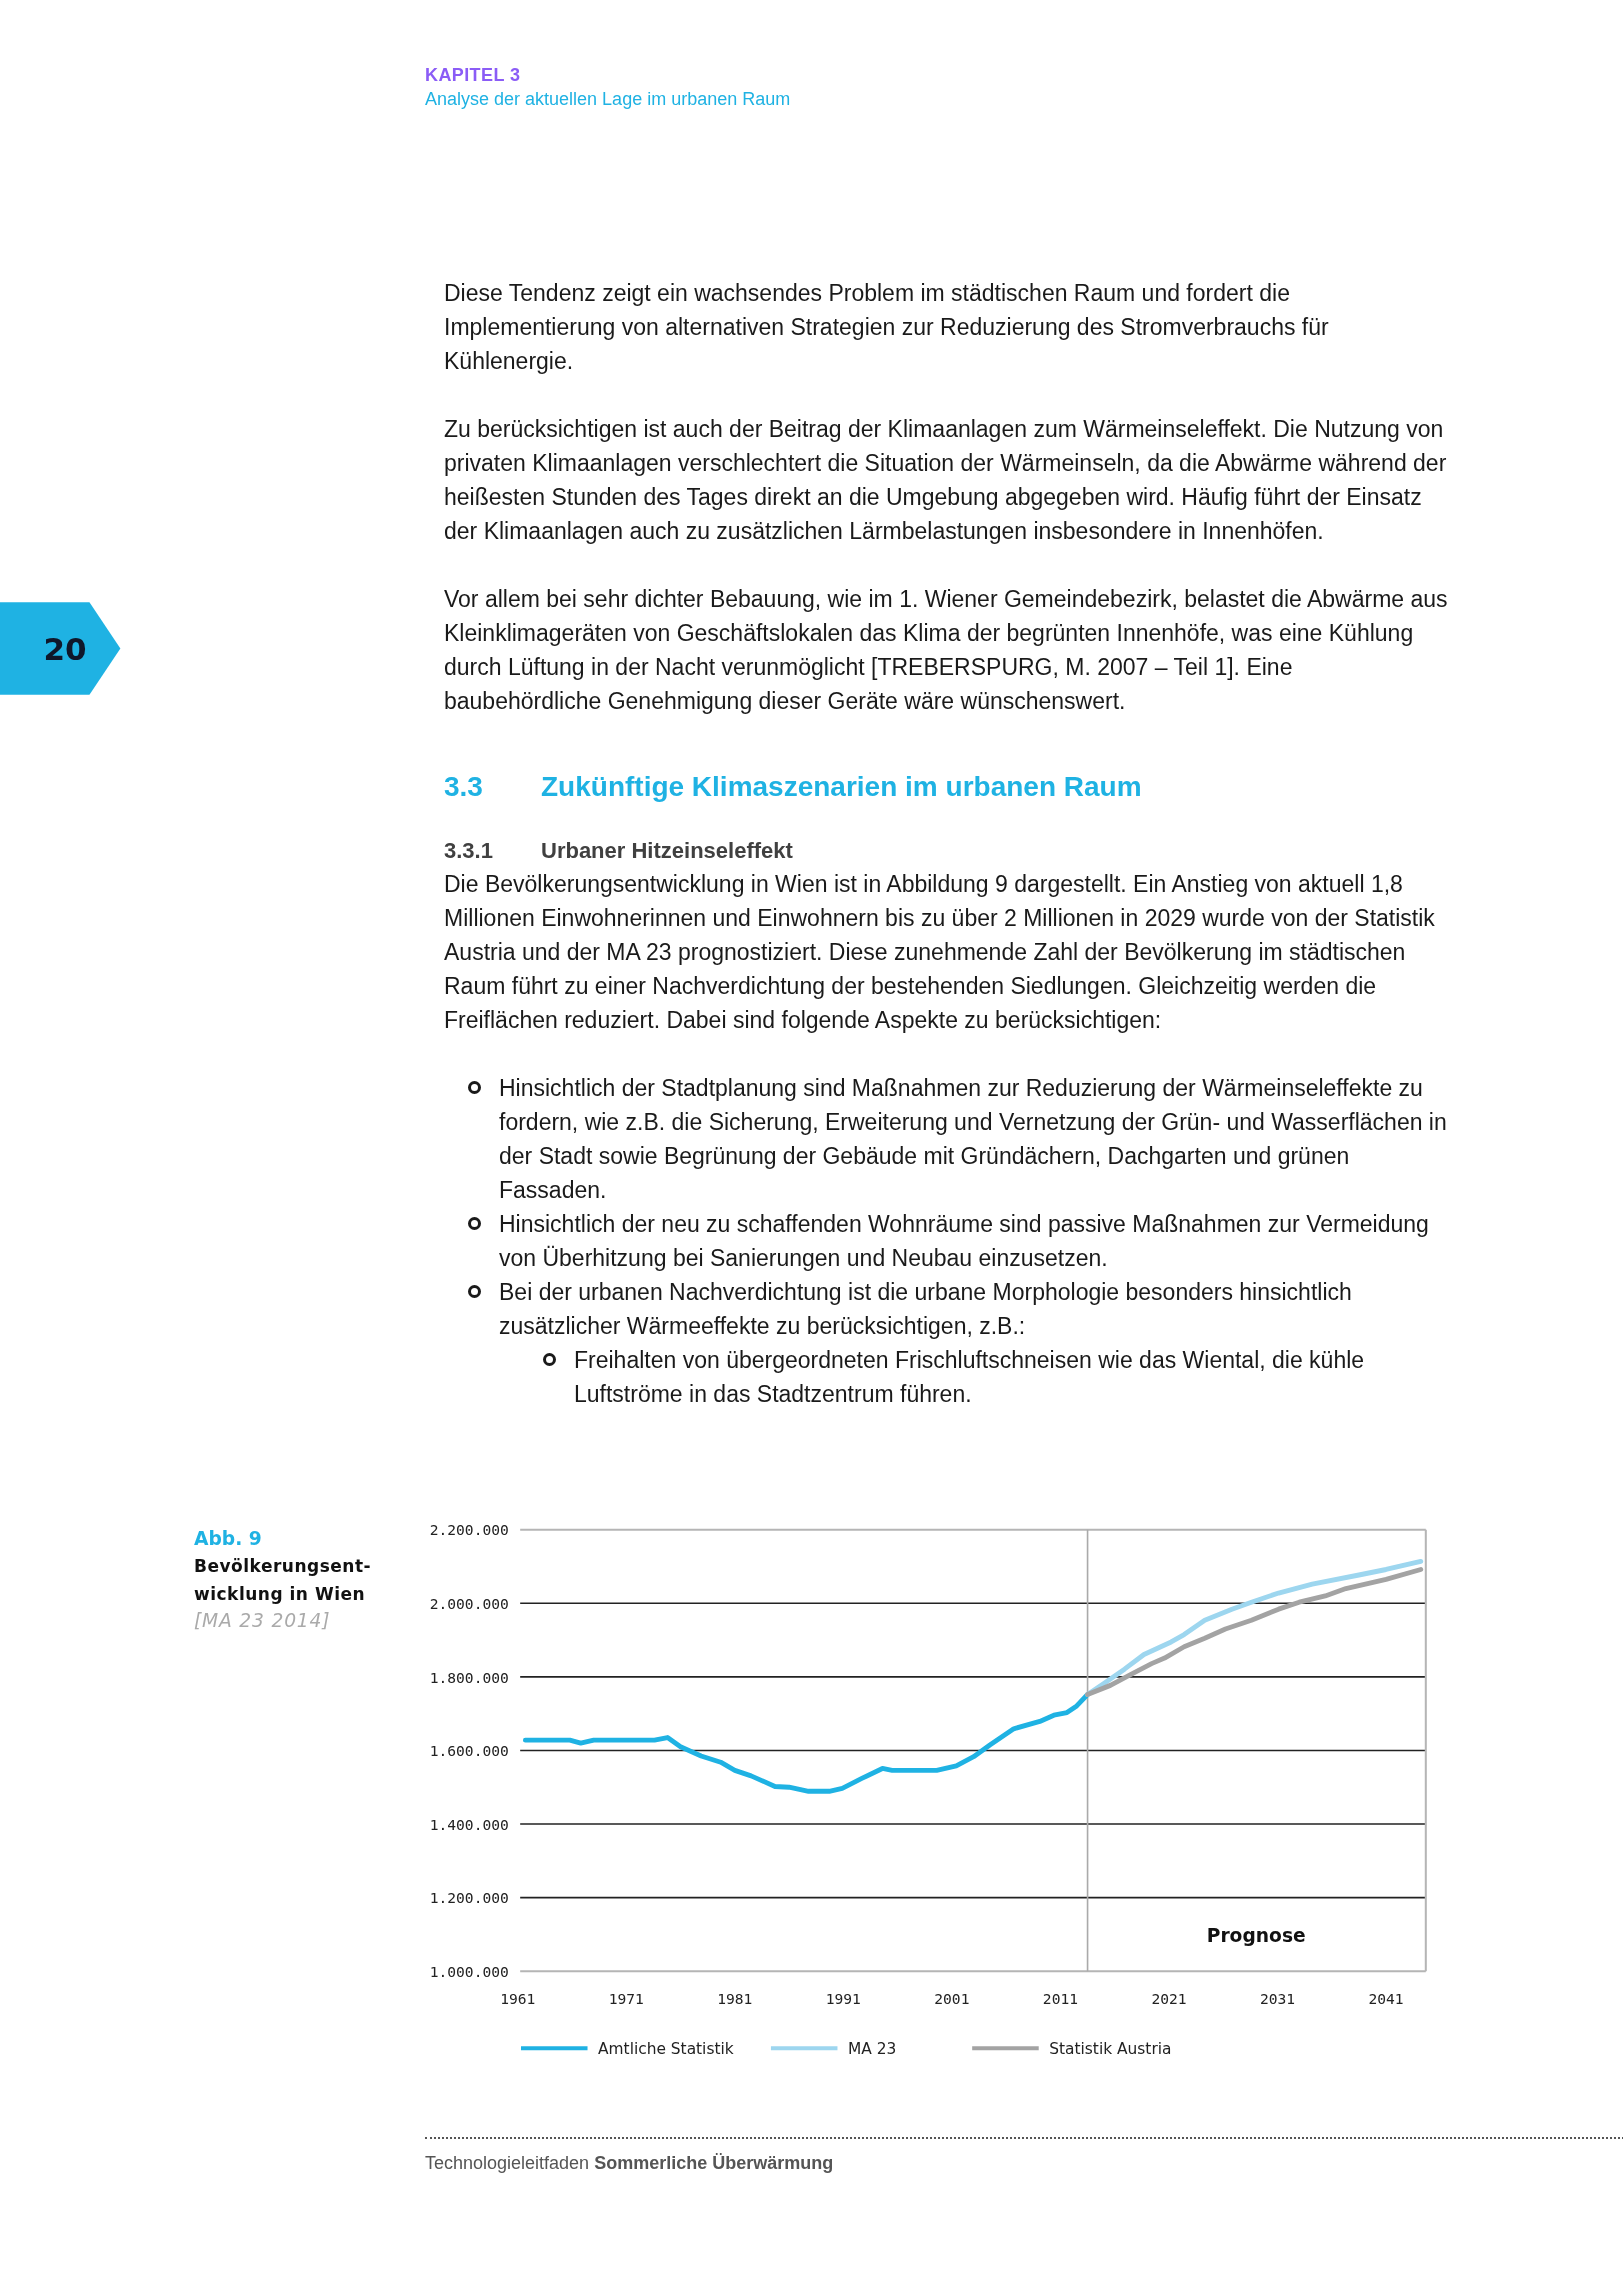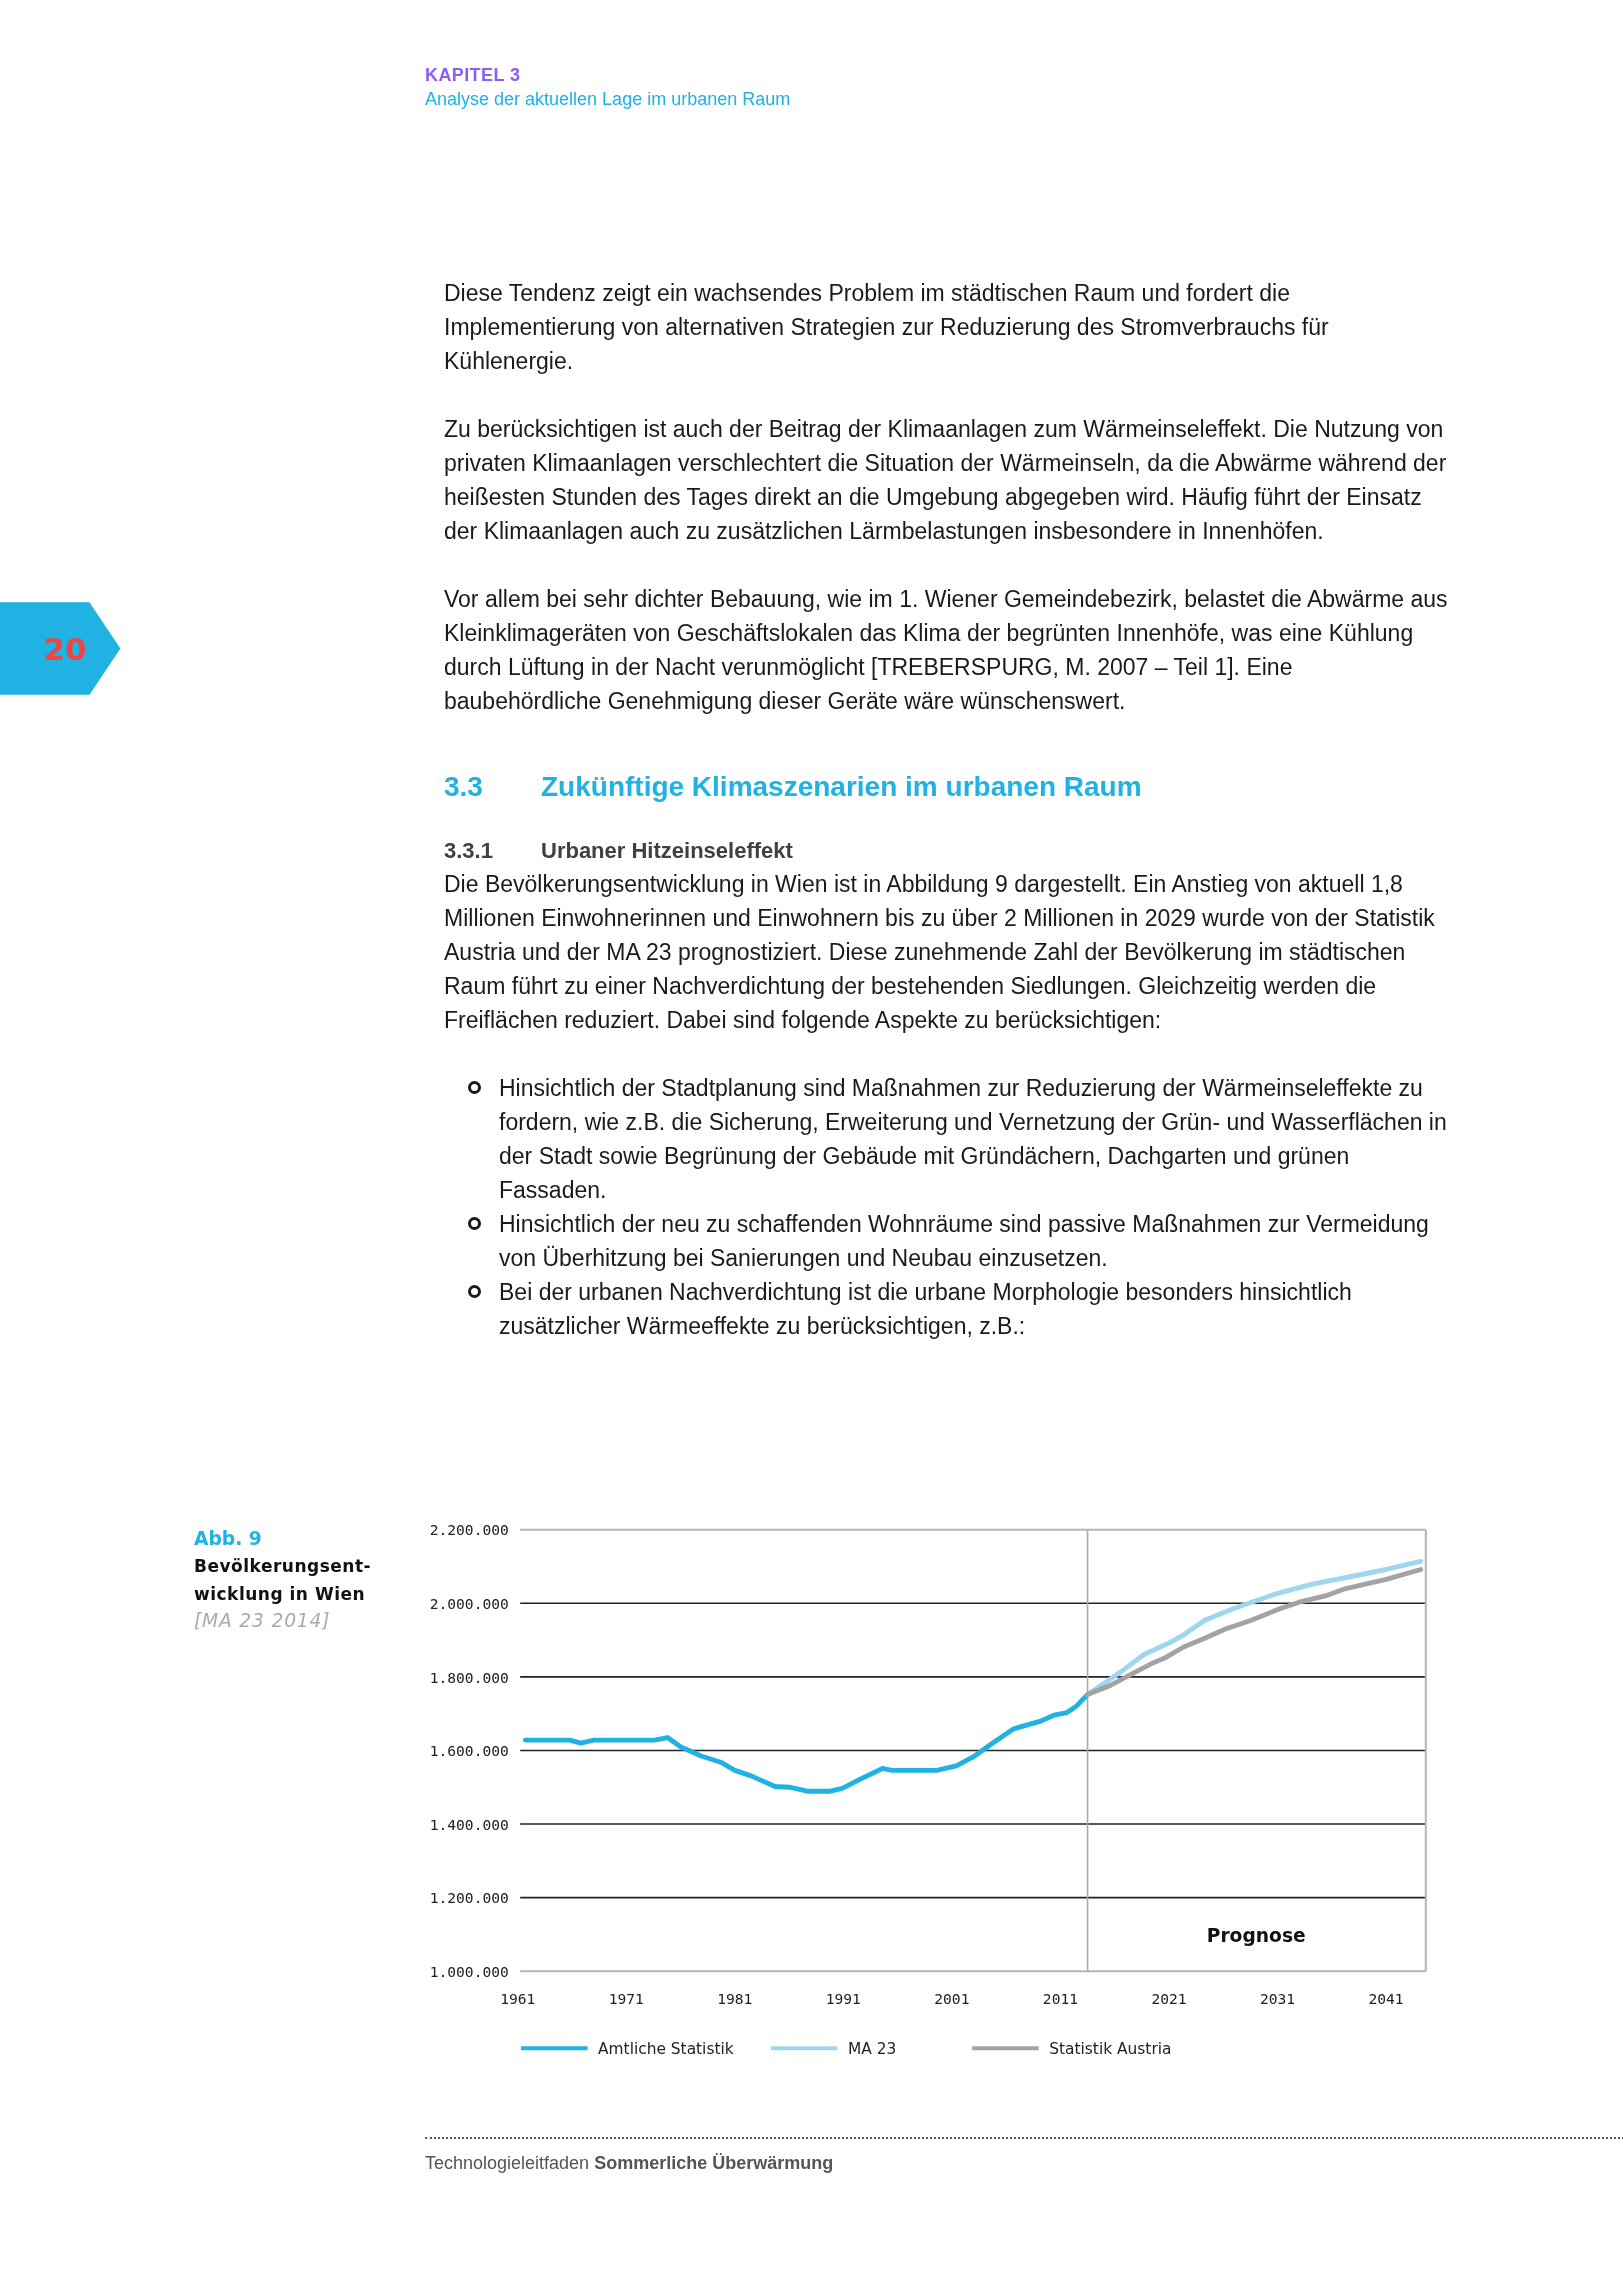--- a/index.html
+++ b/index.html
@@ -5,21 +5,21 @@
   html, body { margin: 0; padding: 0; background: #ffffff; }
   body { width: 1623px; height: 2295px; position: relative; overflow: hidden;
          font-family: "Liberation Sans", "DejaVu Sans", sans-serif; color: #1a1a1a; }
   .header { position: absolute; left: 425px; top: 65px; }
   .chapter { color: #8b5cf6; font-weight: bold; font-size: 18px; letter-spacing: 0.4px; }
   .chapter-sub { color: #1fb2e3; font-size: 18px; margin-top: 3.2px; }
 
   .page-tab { position: absolute; left: 0; top: 602px; width: 120px; height: 93px; }
   .page-tab svg { position: absolute; left: 0; top: 0; }
   .page-num { position: absolute; left: 0; width: 130px; top: 29px; text-align: center;
-              color: #ef4444; font-weight: bold; font-size: 31px; font-family: "DejaVu Sans", sans-serif; }
+              color: #0f172a; font-weight: bold; font-size: 31px; font-family: "DejaVu Sans", sans-serif; }
 
   .main { position: absolute; left: 444px; top: 276px; width: 1007px; font-size: 23px; line-height: 34px; }
   .para { margin: 0 0 34px 0; }
   .h2 { color: #1fb2e3; font-weight: bold; font-size: 28px; margin-top: 52px; margin-bottom: 32px; display: flex; }
   .h2 .num { width: 97px; }
   .h3 { color: #404040; font-weight: bold; font-size: 22px; display: flex; line-height: 29px; }
   .h3 .num { width: 97px; }
   ul.bul { list-style: none; margin: 0; padding: 0; }
   ul.bul li { position: relative; padding-left: 55px; }
   ul.bul li .dot { position: absolute; left: 24px; top: 10.6px; width: 7.3px; height: 7.3px;
@@ -68,20 +68,21 @@
     <span>Urbaner Hitzeinseleffekt</span>
   </div>
   <p class="para" style="margin-top:1.6px">Die Bevölkerungsentwicklung in Wien ist in Abbildung 9 dargestellt. Ein Anstieg von aktuell 1,8 Millionen Einwohnerinnen und Einwohnern bis zu über 2 Millionen in 2029 wurde von der Statistik Austria und der MA 23 prognostiziert. Diese zunehmende Zahl der Bevölkerung im städtischen Raum führt zu einer Nachverdichtung der bestehenden Siedlungen. Gleichzeitig werden die Freiflächen reduziert. Dabei sind folgende Aspekte zu berücksichtigen:</p>
 
   <ul class="bul">
     <li><span class="dot"></span><span>Hinsichtlich der Stadtplanung sind Maßnahmen zur Reduzierung der Wärmeinseleffekte zu fordern, wie z.B. die Sicherung, Erweiterung und Vernetzung der Grün- und Wasserflächen in der Stadt sowie Begrünung der Gebäude mit Gründächern, Dachgarten und grünen Fassaden.</span></li>
     <li><span class="dot"></span><span>Hinsichtlich der neu zu schaffenden Wohnräume sind passive Maßnahmen zur Vermeidung von Überhitzung bei Sanierungen und Neubau einzusetzen.</span></li>
     <li><span class="dot"></span><span>Bei der urbanen Nachverdichtung ist die urbane Morphologie besonders hinsichtlich zusätzlicher Wärmeeffekte zu berücksichtigen, z.B.:</span></li>
   </ul>
   <ul class="bul sub">
+    <li><span class="dot"></span><span>Freihalten von übergeordneten Frischluftschneisen wie das Wiental, die kühle Luftströme in das Stadtzentrum führen.</span></li>
   </ul>
 </div>
 
 <div class="caption">
   <div class="cap-label">Abb. 9</div>
   <div class="cap-title">Bevölkerungsent-</div>
   <div class="cap-title">wicklung in Wien</div>
   <div class="cap-src">[MA 23 2014]</div>
 </div>
 

